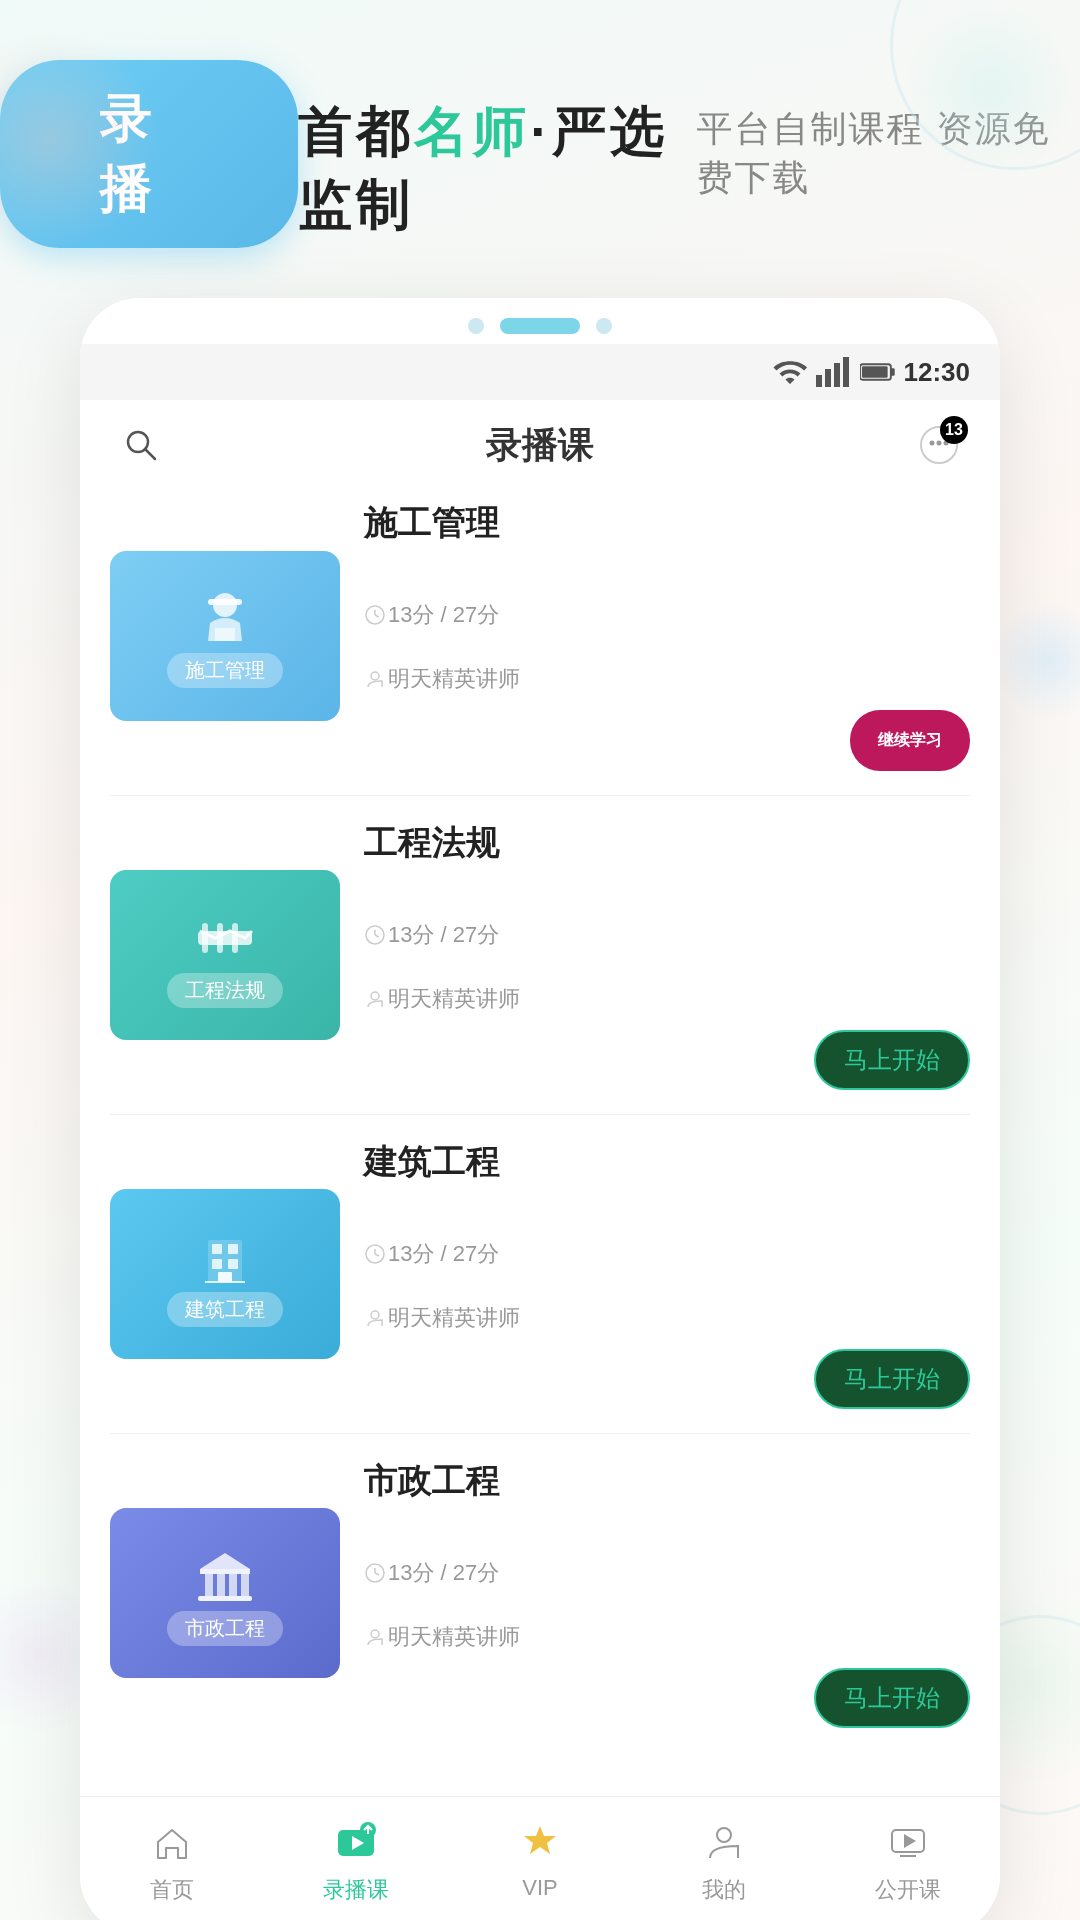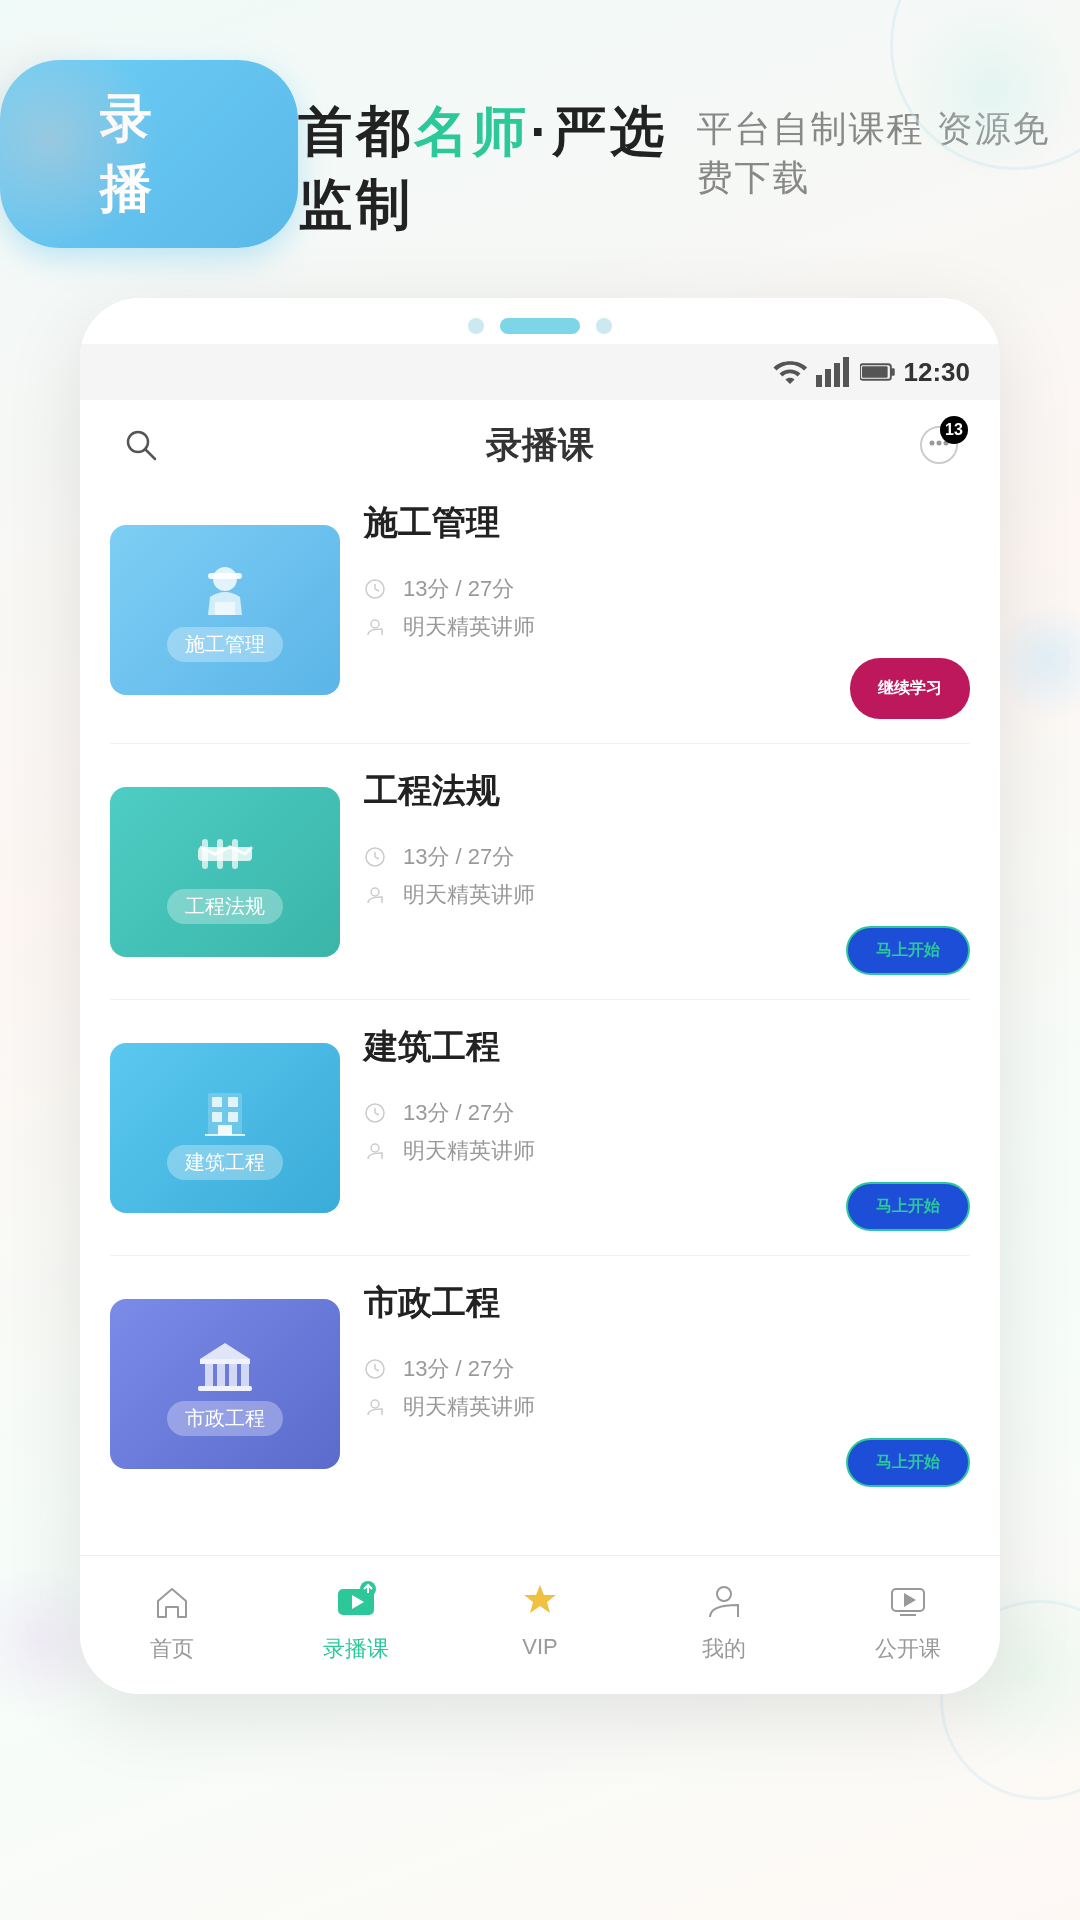--- a/index.html
+++ b/index.html
@@ -247,45 +247,46 @@
       display: flex;
       flex-direction: column;
       gap: 8px;
       margin-bottom: 16px;
     }
     .meta-time, .meta-teacher {
       font-size: 22px;
       color: #999;
       display: flex;
       align-items: center;
-      gap: 17px;
+      gap: 2px;
+      margin-top: 26px;
     }
     .course-action {
       display: flex;
       justify-content: flex-end;
       margin-top: 12px;
     }
     .btn-continue {
       background: #be185d;
       color: white;
       border: none;
       border-radius: 30px;
       padding: 20px 28px;
       font-size: 16px;
       font-weight: 600;
       white-space: nowrap;
     }
     .btn-start {
-      background: #1d4ed8;
+      background: #14532d;
       color: #2dc89a;
       border: 2px solid #2dc89a;
       border-radius: 30px;
       padding: 12px 28px;
-      font-size: 16px;
-      font-weight: 700;
+      font-size: 24px;
+      font-weight: 400;
       white-space: nowrap;
     }
 
     
     .bottom-nav {
       display: flex;
       justify-content: space-around;
       padding: 20px 0 30px;
       background: white;
       border-top: 1px solid #eee;

